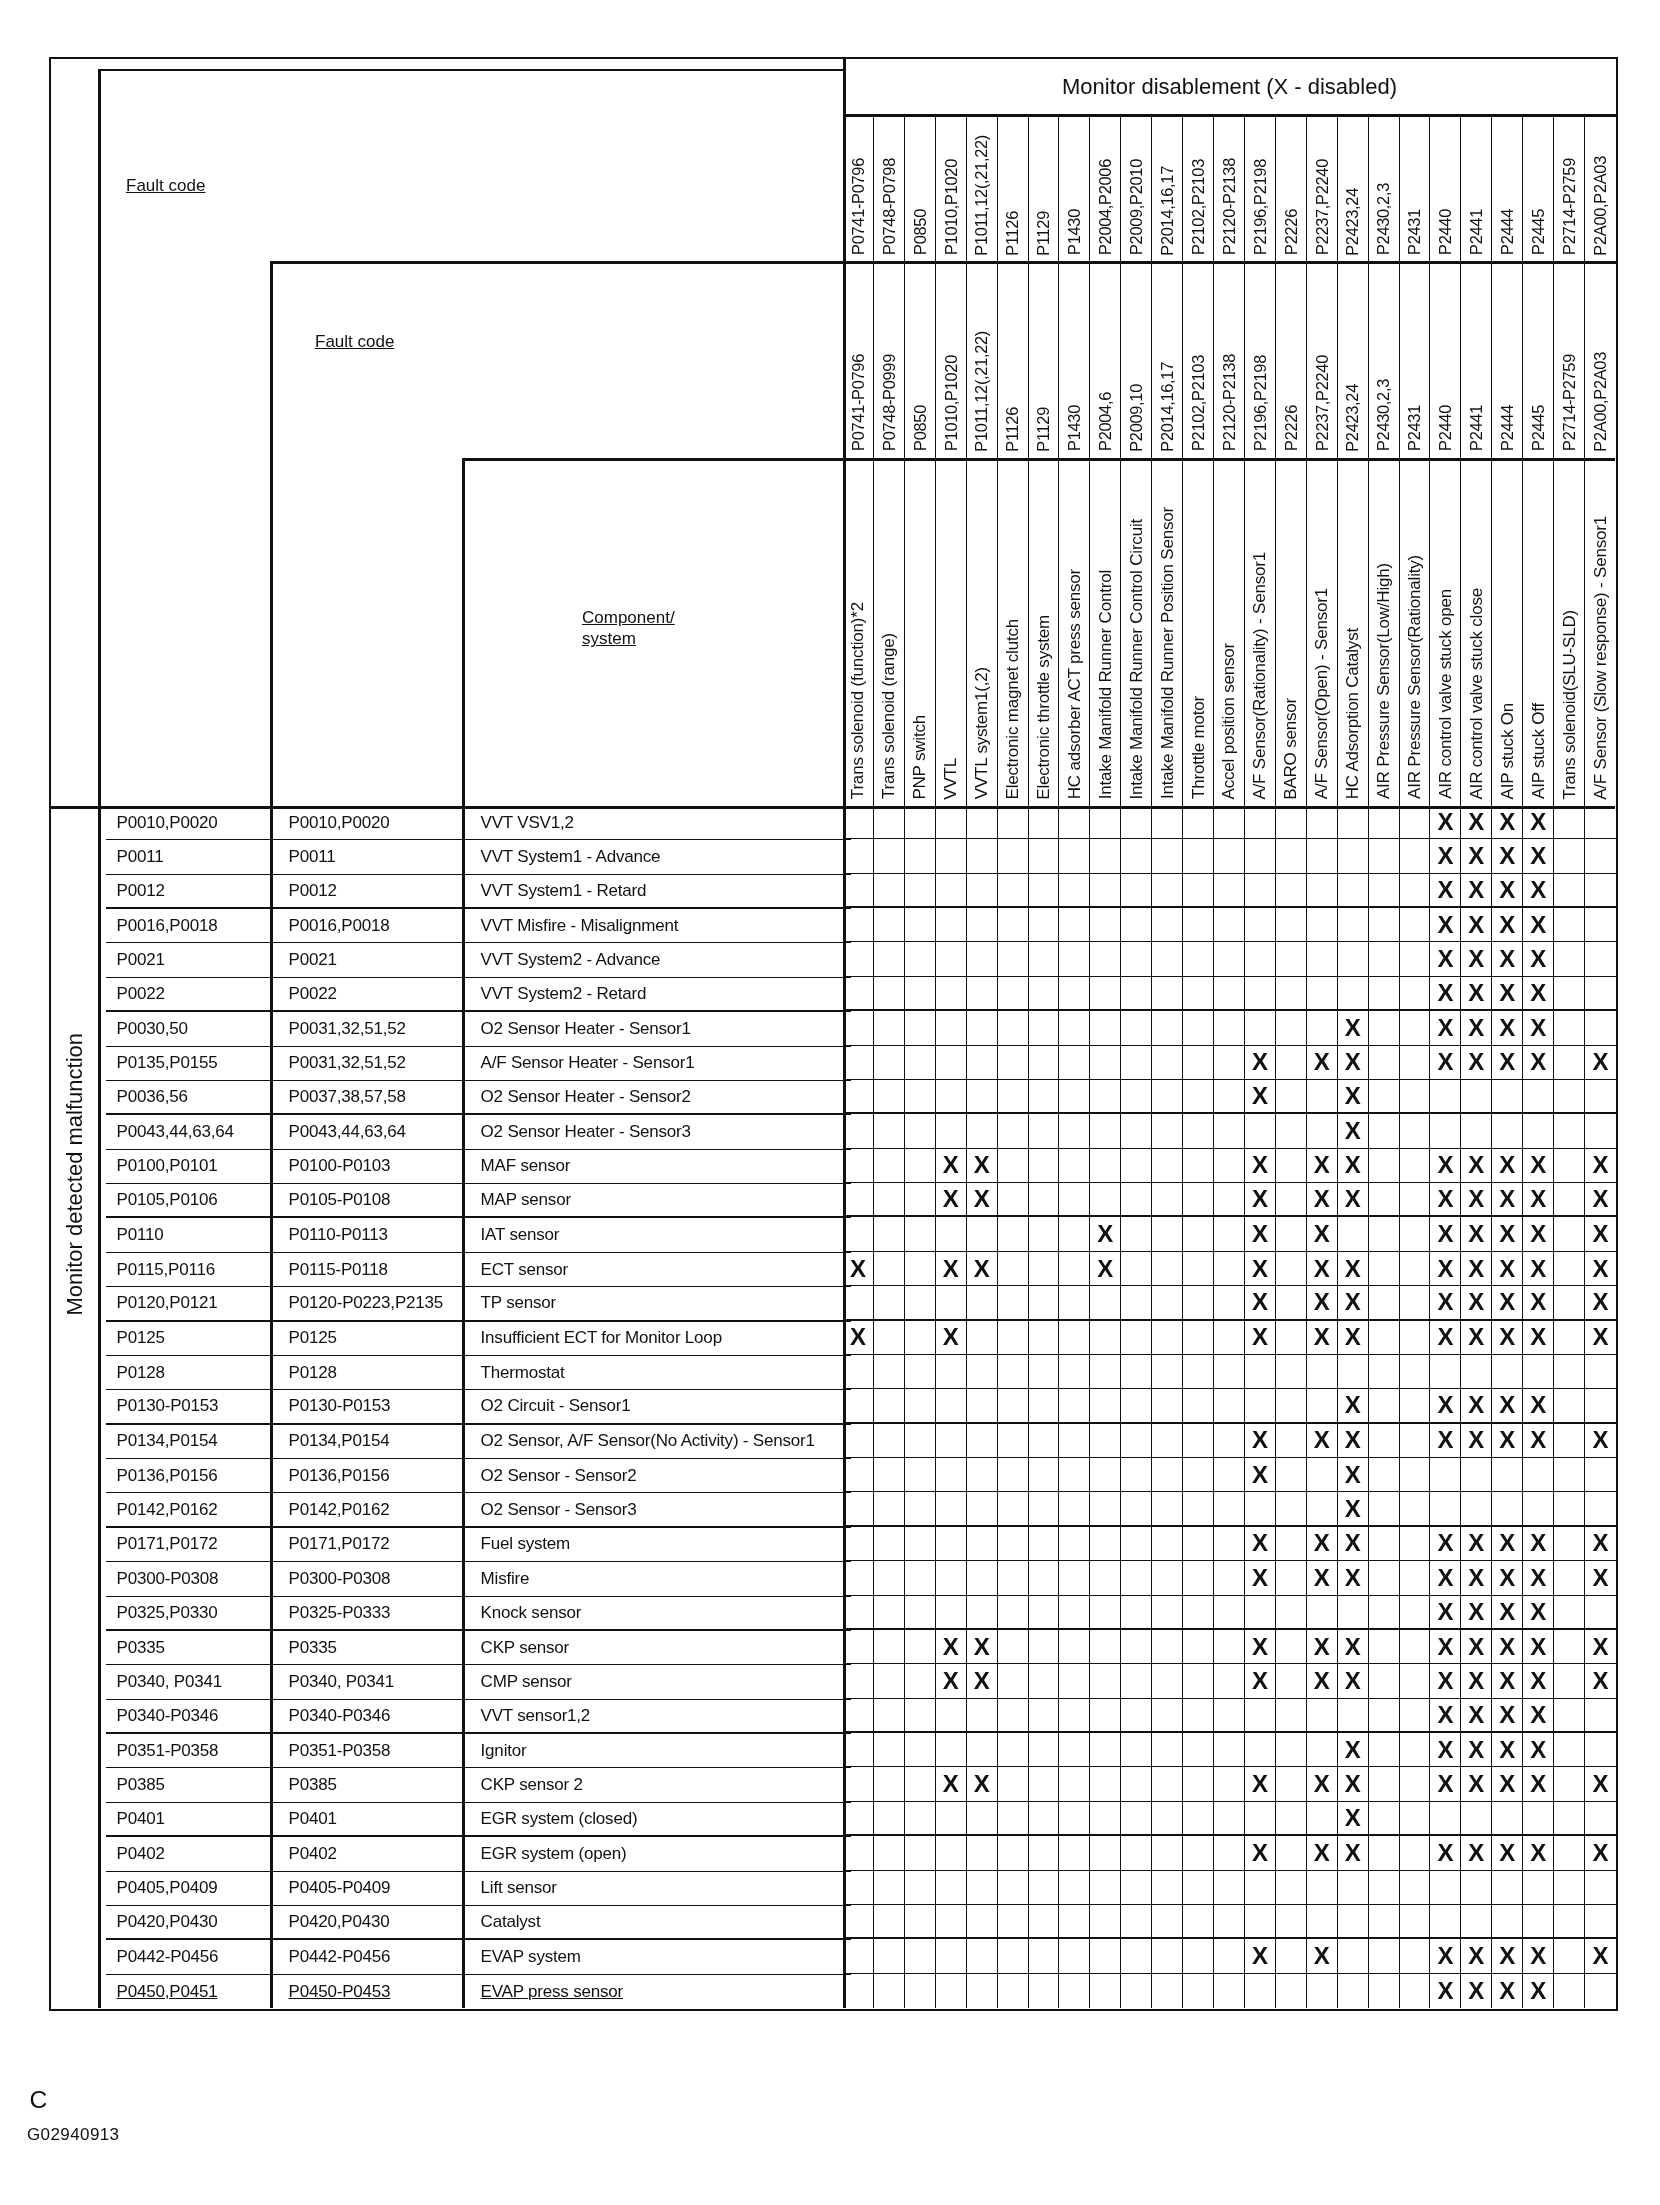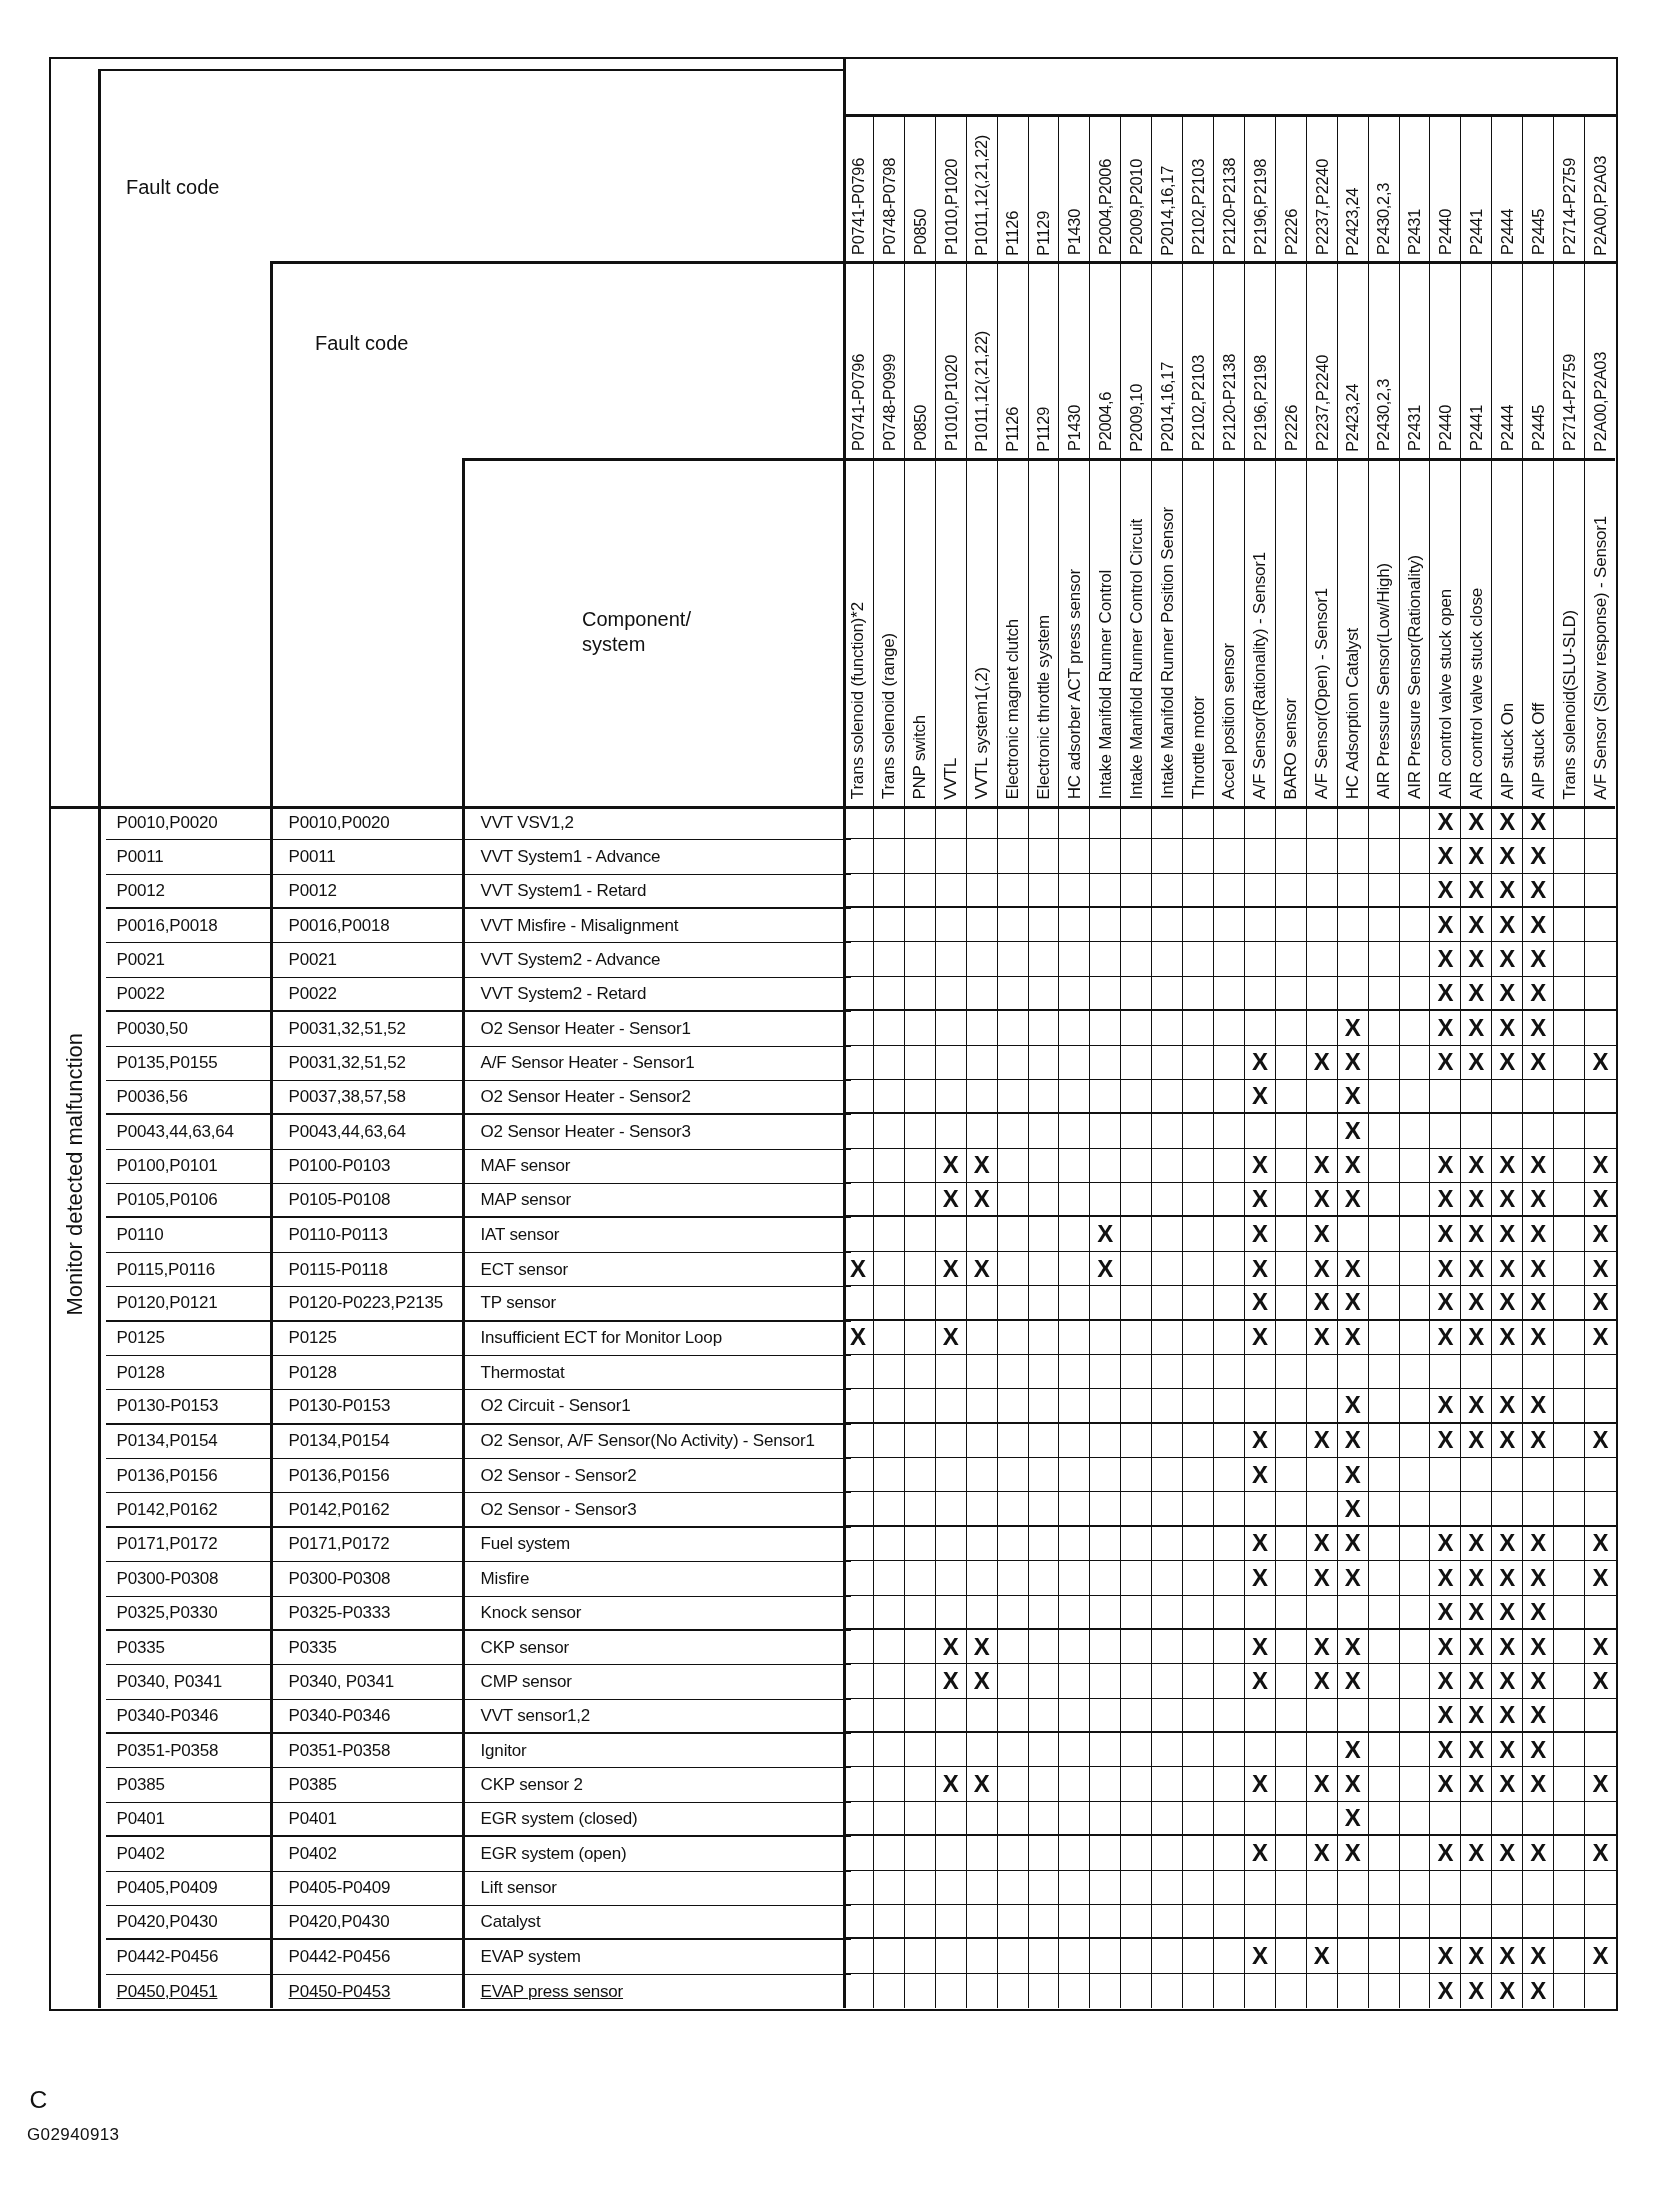--- a/index.html
+++ b/index.html
@@ -1,20 +1,20 @@
 <!DOCTYPE html>
 <html style="font-size:13px"><head>
 <meta charset="utf-8">
 <style>
   html,body{margin:0;padding:0;background:#fff;}
   body{width:1661px;height:2205px;position:relative;font-family:"Liberation Sans","DejaVu Sans",sans-serif;color:#111;}
   .tbl{position:absolute;left:49px;top:57px;width:1569px;height:1954px;border:2.5px solid #111;box-sizing:border-box;background:#fff;}
   .ln{position:absolute;background:#111;z-index:5;}
   .title{position:absolute;left:792px;top:0;width:773px;height:55px;display:flex;align-items:center;justify-content:center;font-size:22px;z-index:6;}
-  .hlbl{position:absolute;font-size:20px;z-index:6;}
+  .hlbl{position:absolute;font-size:17px;z-index:6;text-decoration:underline;}
   .lbl-f1{left:75px;top:117px;}
   .lbl-f2{left:264px;top:273px;}
   .lbl-comp{left:531px;top:548px;line-height:1.25;}
   .side{position:absolute;left:0;top:857px;width:47px;height:516px;display:flex;align-items:center;justify-content:center;z-index:6;}
   .vtext{writing-mode:vertical-rl;transform:rotate(180deg);white-space:nowrap;line-height:1;}
   .side .vtext{font-size:22px;}
   #monitor-grid{position:absolute;left:792px;top:55px;width:773px;height:1894px;display:grid;
     grid-template-columns:repeat(25,1fr);grid-template-rows:147px 196px 348px repeat(35,1fr);z-index:1;}
   #left-grid{position:absolute;left:47px;top:747px;width:745px;height:1203px;display:grid;
     grid-template-columns:172px 192px 381px;grid-template-rows:repeat(35,1fr);z-index:1;margin-left:8px;}
@@ -42,20 +42,21 @@
   <div class="ln" style="left:47px;top:9.8px;width:2.5px;height:1939px;"></div>
   <div class="ln" style="left:219px;top:202px;width:2.5px;height:1747px;"></div>
   <div class="ln" style="left:411px;top:399px;width:2.5px;height:1550px;"></div>
   <div class="ln" style="left:792px;top:0;width:2.5px;height:1949px;"></div>
   <div class="ln" style="left:47px;top:9.8px;width:745px;height:2.5px;"></div>
   <div class="ln" style="left:792px;top:55px;width:773px;height:2.5px;"></div>
   <div class="ln" style="left:219px;top:202px;width:1346px;height:2.5px;"></div>
   <div class="ln" style="left:411px;top:399px;width:1153px;height:2.5px;"></div>
   <div class="ln" style="left:0;top:747px;width:1564px;height:2.5px;"></div>
 
+  <div class="title">Monitor disablement (X - disabled)</div>
   <div class="hlbl lbl-f1">Fault code</div>
   <div class="hlbl lbl-f2">Fault code</div>
   <div class="hlbl lbl-comp">
     <div>Component/</div>
     <div>system</div>
   </div>
   <div class="side">
     <span class="vtext">Monitor detected malfunction</span>
   </div>
 

